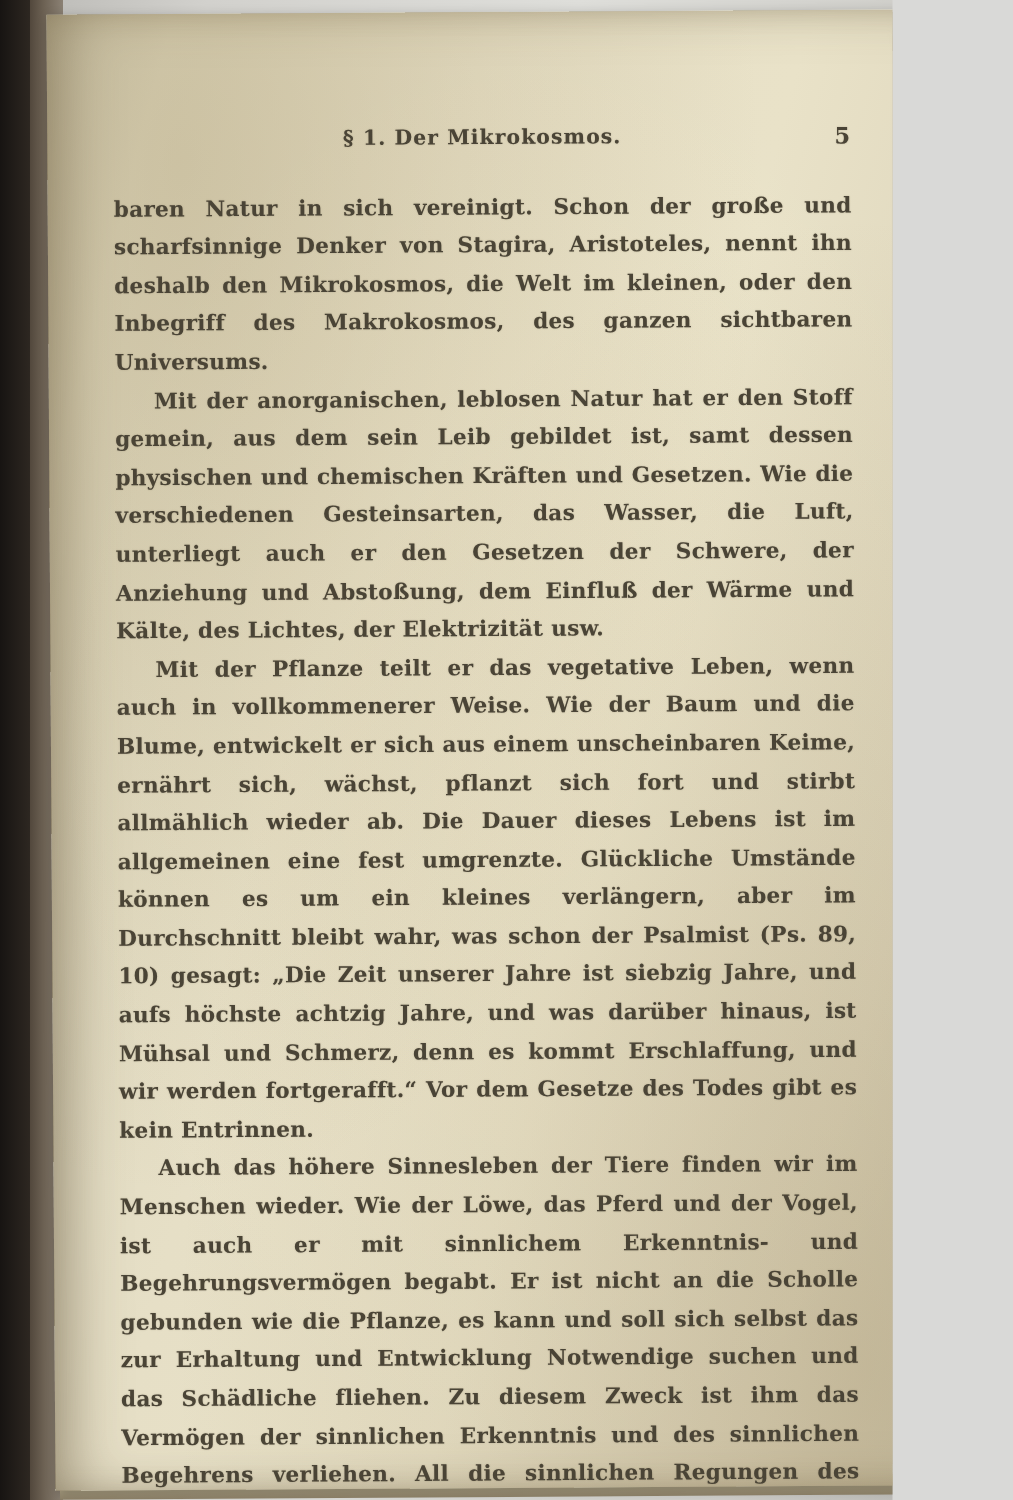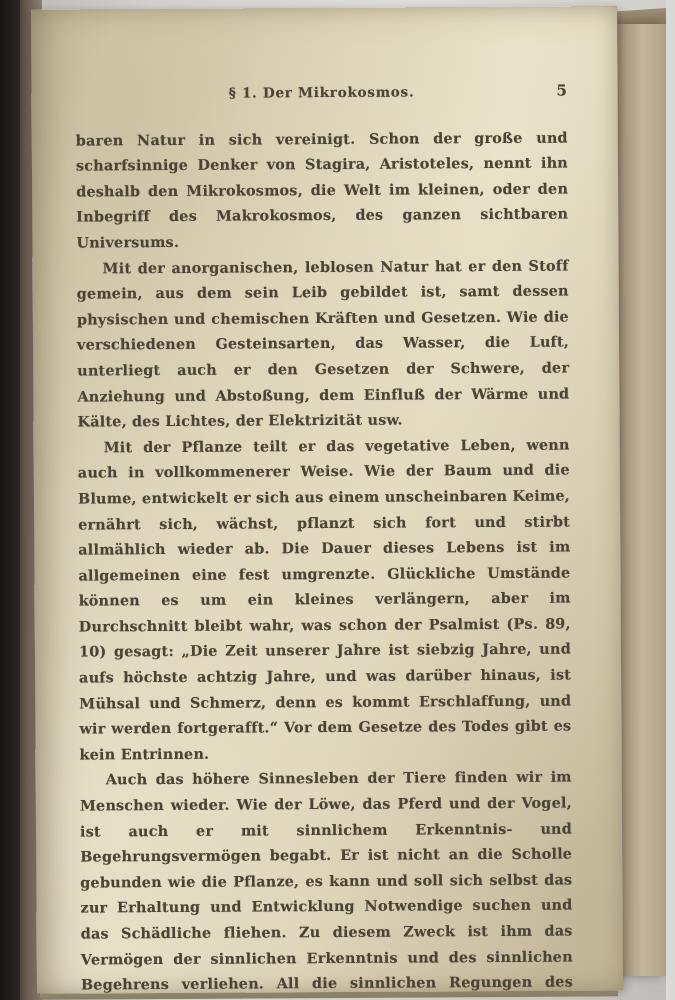--- a/index.html
+++ b/index.html
@@ -8,21 +8,21 @@
     background: #d9d9d7;
   }
   body {
     width: 675px;
     height: 1000px;
     overflow: hidden;
     font-family: "DejaVu Serif", serif;
   }
   .photo {
     position: relative;
-    width: 666px;
+    width: 595px;
     height: 1000px;
     background: linear-gradient(100deg, #b8b7b3 0%, #d2d1cd 18%, #dededa 50%, #cdccc7 85%, #bdbcb8 100%);
     overflow: hidden;
   }
   
   .left-shadow {
     position: absolute;
     left: 0; top: 0;
     width: 42px; height: 1000px;
     background: linear-gradient(90deg, #2a2521 0%, #43392f 35%, #6d6254 70%, #8b8174 100%);

